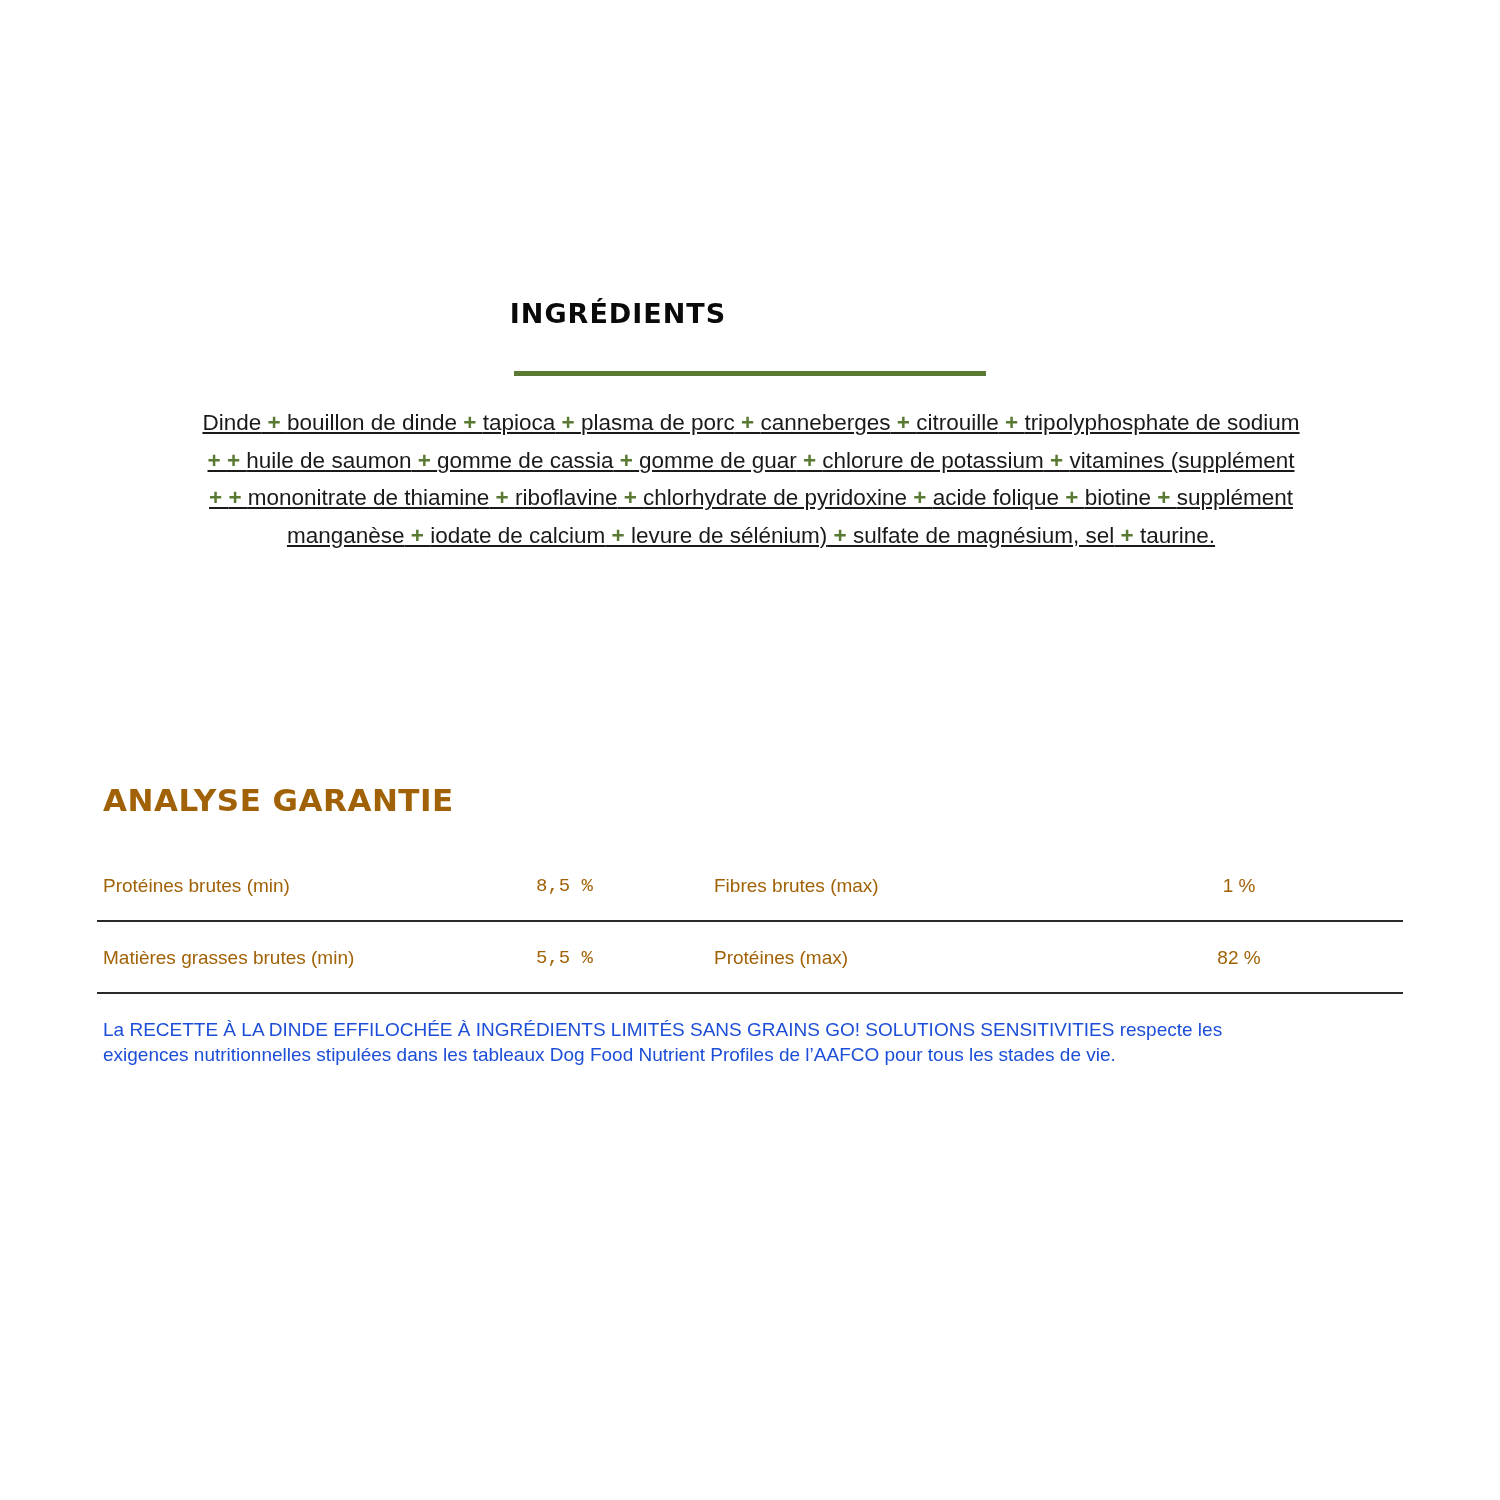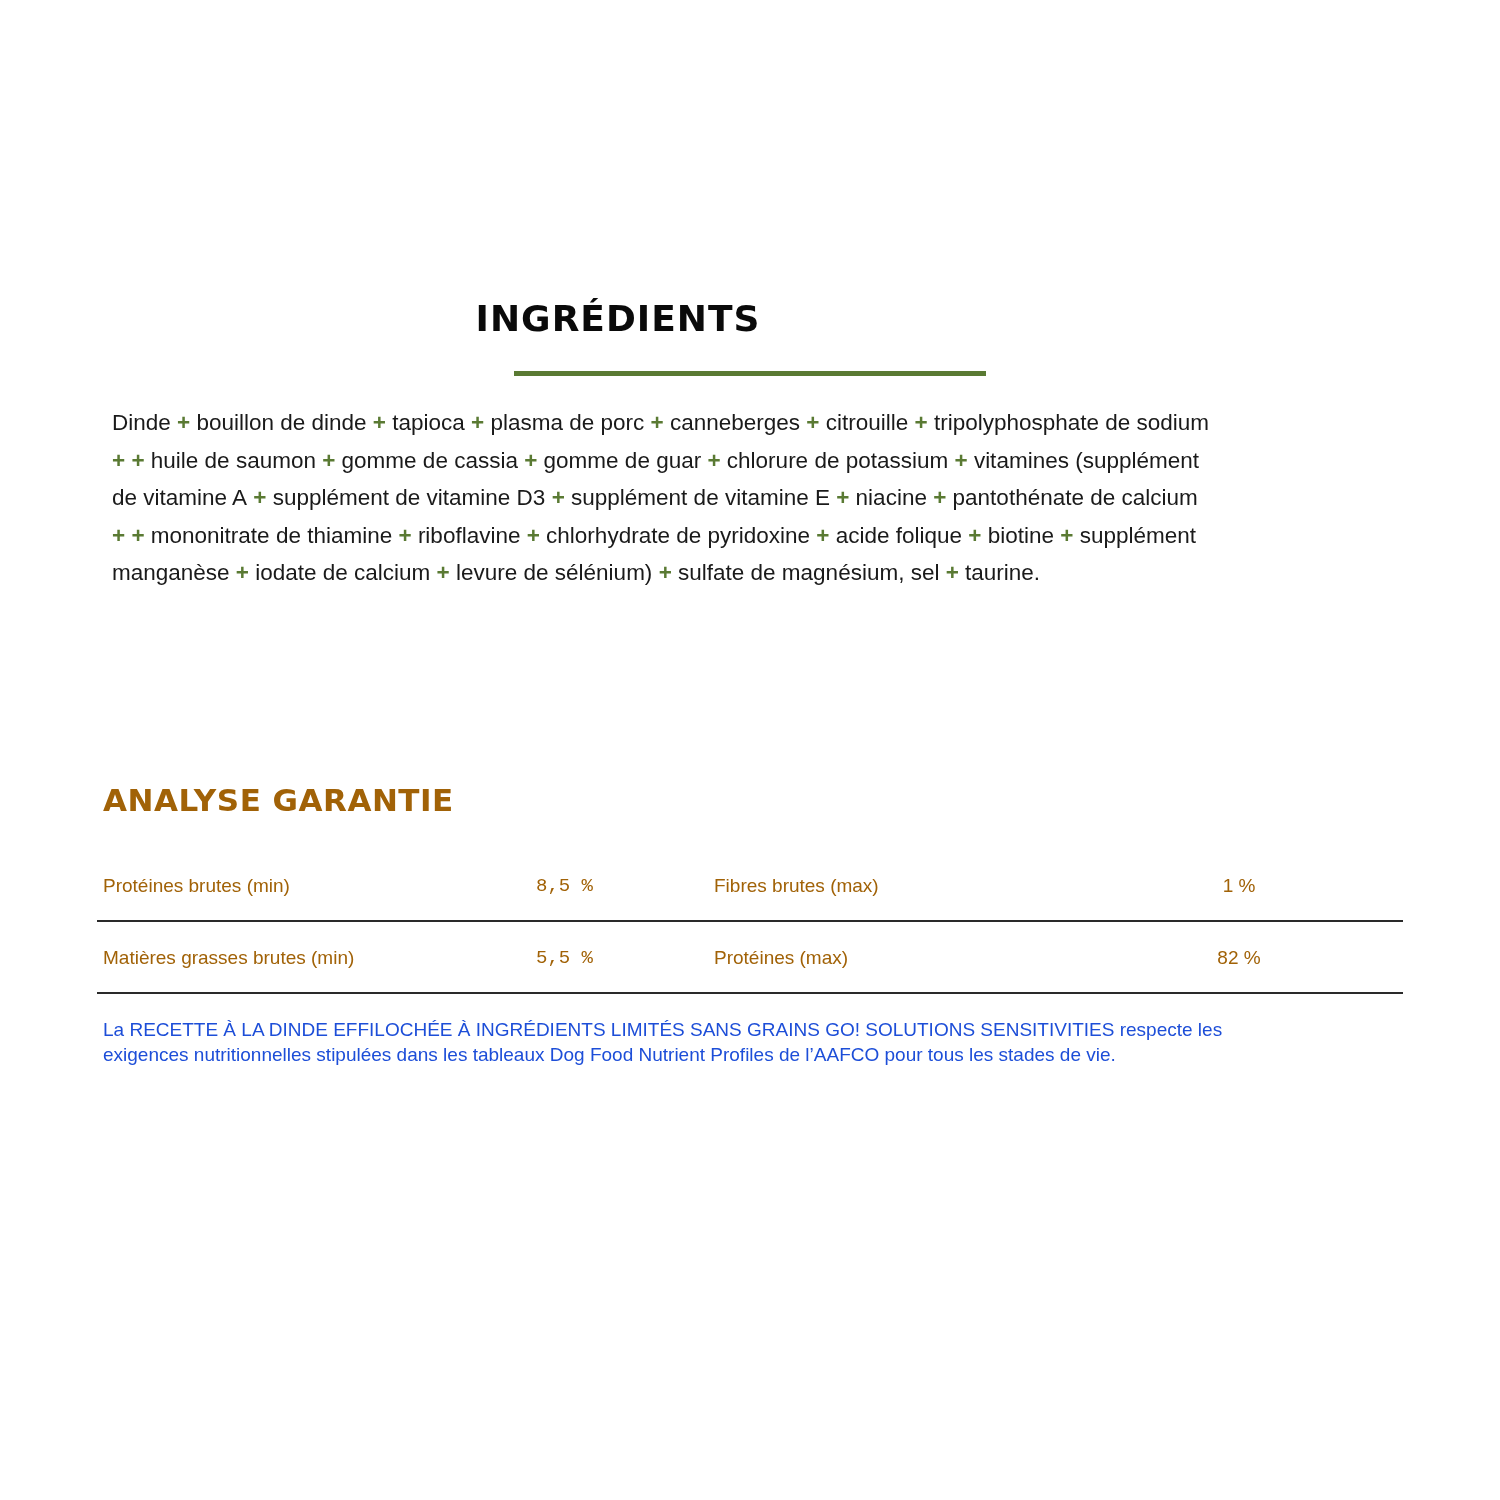--- a/index.html
+++ b/index.html
@@ -2,30 +2,30 @@
 <html><head>
 <meta charset="utf-8">
 <style>
   html, body { margin: 0; padding: 0; background: #ffffff; }
   body {
     width: 1500px; height: 1500px; position: relative; overflow: hidden;
     font-family: "Liberation Sans", "DejaVu Sans", sans-serif; color: #1a1a1a;
   }
   .ing-title {
     position: absolute; top: 298px; left: 0; width: 1236px; text-align: center;
-    font-size: 36px; font-weight: 900; letter-spacing: 1px; color: #0a0a0a;
+    font-size: 27px; font-weight: 900; letter-spacing: 1px; color: #0a0a0a;
     font-family: "DejaVu Sans", sans-serif;
   }
   .ing-rule {
     position: absolute; top: 371px; left: 514px; width: 472px; height: 5px;
     background: #5a7a33;
   }
   .ing-text {
-    position: absolute; top: 404px; left: 112px; width: 1310px;
-    text-align: left; font-size: 22.5px; line-height: 37.5px; color: #1a1a1a;
+    position: absolute; top: 404px; left: 96px; width: 1310px;
+    text-align: center; font-size: 22.5px; line-height: 37.5px; color: #1a1a1a; text-decoration: underline;
   }
   .ing-text .plus { color: #5a7a33; font-weight: bold; }
   .ing-line { display: block; white-space: nowrap; }
   .ga-title {
     position: absolute; top: 782px; left: 103px;
     font-size: 31px; font-weight: 900; letter-spacing: 0.5px; color: #a16207;
     font-family: "DejaVu Sans", sans-serif;
   }
   .ga-table { position: absolute; top: 850px; left: 97px; width: 1306px; }
   .ga-row {
@@ -43,21 +43,20 @@
   }
 </style>
 </head>
 <body>
 
 <div class="ing-title">INGRÉDIENTS</div>
 <div class="ing-rule"></div>
 <div class="ing-text" id="ing-text">
     <span class="ing-line"><span>Dinde</span><span class="plus"> + </span><span>bouillon de dinde</span><span class="plus"> + </span><span>tapioca</span><span class="plus"> + </span><span>plasma de porc</span><span class="plus"> + </span><span>canneberges</span><span class="plus"> + </span><span>citrouille</span><span class="plus"> + </span><span>tripolyphosphate de sodium</span></span>
     <span class="ing-line"><span class="plus">+ </span><span class="plus"> + </span><span>huile de saumon</span><span class="plus"> + </span><span>gomme de cassia</span><span class="plus"> + </span><span>gomme de guar</span><span class="plus"> + </span><span>chlorure de potassium</span><span class="plus"> + </span><span>vitamines (supplément</span></span>
-    <span class="ing-line"><span>de vitamine A</span><span class="plus"> + </span><span>supplément de vitamine D3</span><span class="plus"> + </span><span>supplément de vitamine E</span><span class="plus"> + </span><span>niacine</span><span class="plus"> + </span><span>pantothénate de calcium</span></span>
     <span class="ing-line"><span class="plus">+ </span><span class="plus"> + </span><span>mononitrate de thiamine</span><span class="plus"> + </span><span>riboflavine</span><span class="plus"> + </span><span>chlorhydrate de pyridoxine</span><span class="plus"> + </span><span>acide folique</span><span class="plus"> + </span><span>biotine</span><span class="plus"> + </span><span>supplément</span></span>
     <span class="ing-line"><span>manganèse</span><span class="plus"> + </span><span>iodate de calcium</span><span class="plus"> + </span><span>levure de sélénium)</span><span class="plus"> + </span><span>sulfate de magnésium, sel</span><span class="plus"> + </span><span>taurine.</span></span>
   </div>
 
 <div class="ga-title">ANALYSE GARANTIE</div>
 
 <div class="ga-table">
   <div class="ga-row">
     <span class="c1">Protéines brutes (min)</span>
     <span class="c2">8,5 %</span>

